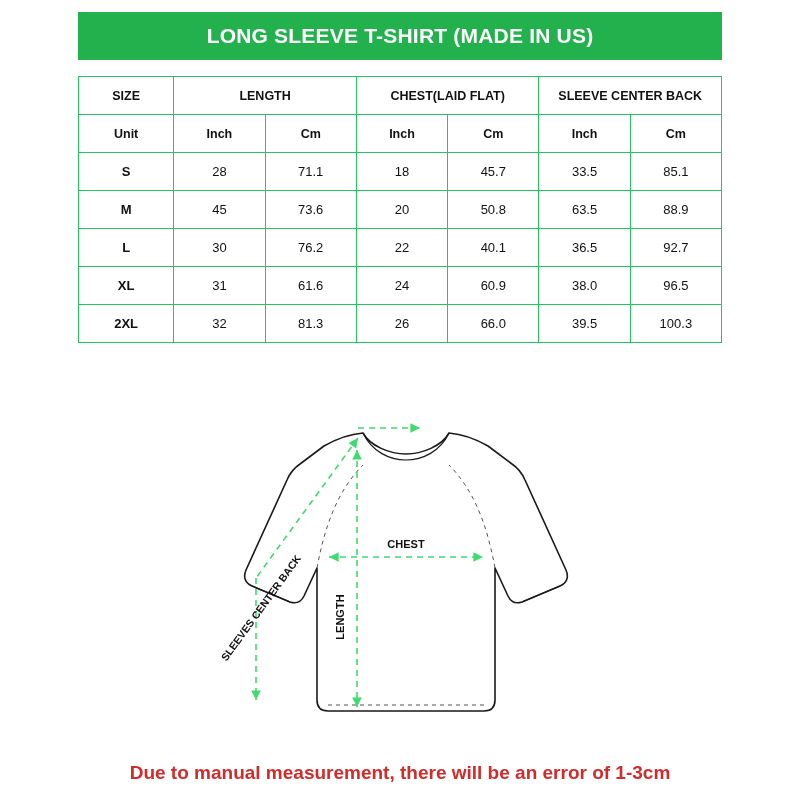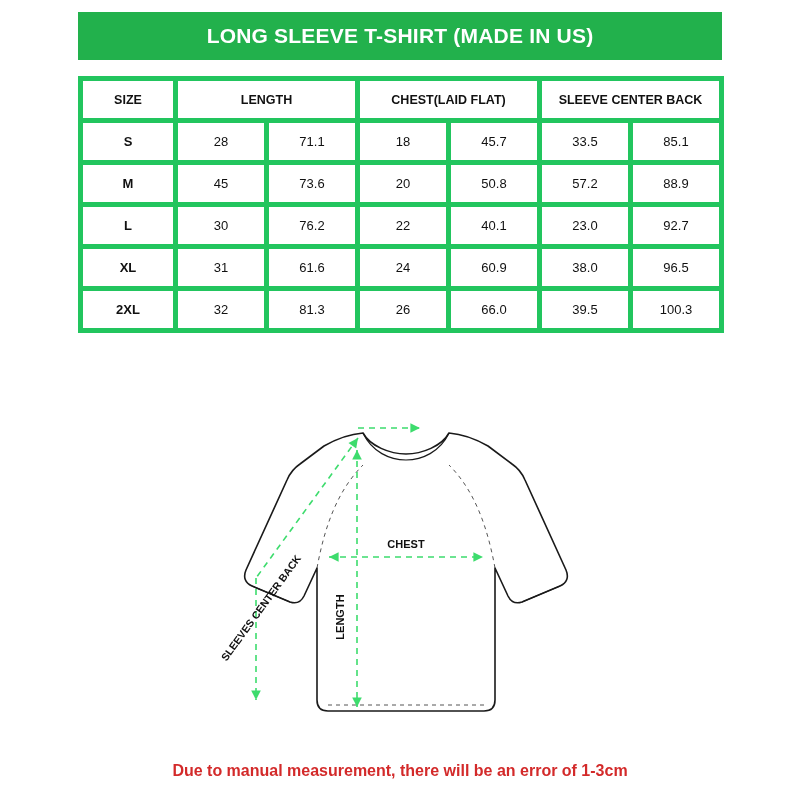--- a/index.html
+++ b/index.html
@@ -48,21 +48,21 @@
     top: 76px;
     width: 644px;
   }
   table.size-table {
     border-collapse: collapse;
     width: 644px;
     table-layout: fixed;
   }
   table.size-table th,
   table.size-table td {
-    border: 5px solid #22c55e;
+    border: 1px solid #22c55e;
     text-align: center;
     font-size: 13px;
     color: #111111;
     height: 37px;
     padding: 0;
   }
   table.size-table th {
     font-weight: bold;
     font-size: 12.5px;
   }
@@ -81,21 +81,21 @@
     height: 330px;
   }
   
   .footer-note {
     position: absolute;
     left: 0;
     top: 762px;
     width: 800px;
     text-align: center;
     color: #d32a2a;
-    font-size: 16px;
+    font-size: 19px;
     font-weight: bold;
   }
 </style>
 </head>
 <body>
 
 <div class="page">
 
   <div class="header">
     <div class="header-title">LONG SLEEVE T-SHIRT (MADE IN US)</div>
@@ -111,48 +111,57 @@
           <col class="col-num">
           <col class="col-num">
           <col class="col-num">
       </colgroup>
       <thead>
         <tr>
           <th rowspan="1">SIZE</th>
           <th colspan="2">LENGTH</th>
           <th colspan="2">CHEST(LAID FLAT)</th>
           <th colspan="2">SLEEVE CENTER BACK</th>
+        </tr>
+        <tr>
+          <th>Unit</th>
+          <th>Inch</th>
+          <th>Cm</th>
+          <th>Inch</th>
+          <th>Cm</th>
+          <th>Inch</th>
+          <th>Cm</th>
         </tr>
       </thead>
       <tbody>
         <tr>
           <td class="size-cell">S</td>
           <td>28</td>
           <td>71.1</td>
           <td>18</td>
           <td>45.7</td>
           <td>33.5</td>
           <td>85.1</td>
         </tr>
         <tr>
           <td class="size-cell">M</td>
           <td>45</td>
           <td>73.6</td>
           <td>20</td>
           <td>50.8</td>
-          <td>57.2</td>
+          <td>63.5</td>
           <td>88.9</td>
         </tr>
         <tr>
           <td class="size-cell">L</td>
           <td>30</td>
           <td>76.2</td>
           <td>22</td>
           <td>40.1</td>
-          <td>23.0</td>
+          <td>36.5</td>
           <td>92.7</td>
         </tr>
         <tr>
           <td class="size-cell">XL</td>
           <td>31</td>
           <td>61.6</td>
           <td>24</td>
           <td>60.9</td>
           <td>38.0</td>
           <td>96.5</td>

